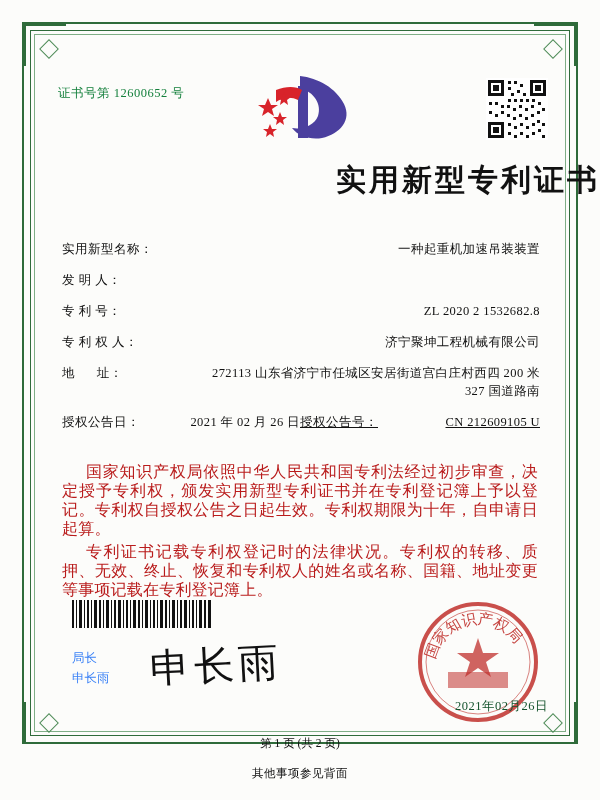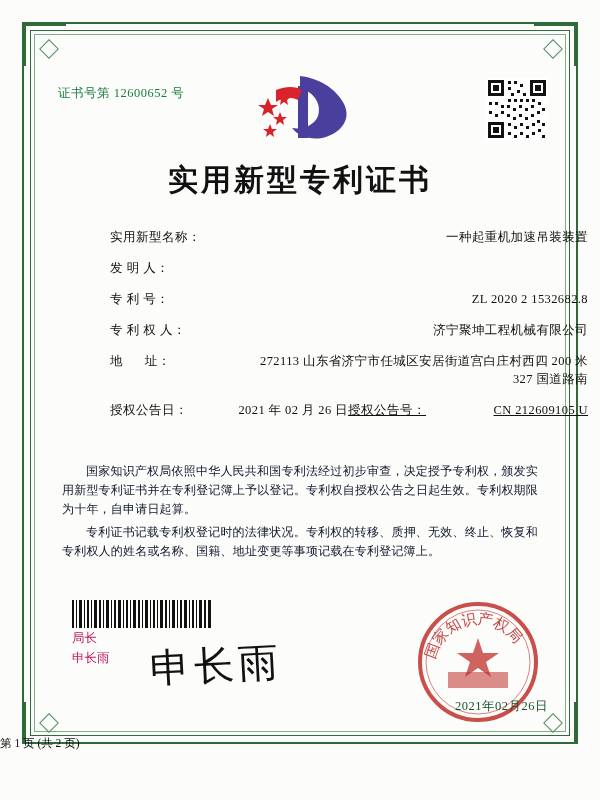--- a/index.html
+++ b/index.html
@@ -87,33 +87,32 @@
     right: 52px; top: 78px;
     width: 62px; height: 62px;
     background: #fff;
   }
   .qr svg { display: block; }
 
   .main-title {
     position: absolute;
     left: 0; top: 160px;
     width: 600px;
-    text-align: center;
+    text-align: right;
     font-size: 30px;
     font-weight: bold;
     letter-spacing: 3px;
     color: #111;
     font-family: "DejaVu Serif", "Liberation Serif", serif;
   }
 
   .fields {
     position: absolute;
-    left: 62px; top: 228px;
+    left: 62px; top: 240px;
     width: 478px;
-    margin-left: 48px;
   }
   .field-row {
     display: flex;
     align-items: flex-start;
     margin-bottom: 13px;
     font-size: 12.5px;
     line-height: 18px;
     color: #111;
   }
   .field-label {
@@ -134,44 +133,44 @@
     display: flex;
     width: 100%;
   }
   .inline-pair .left { flex: 0 0 238px; display: flex; }
   .inline-pair .right { flex: 1 1 auto; display: flex; text-decoration: underline; }
 
   .body-text {
     position: absolute;
     left: 62px; top: 462px;
     width: 476px;
-    font-size: 12px;
+    font-size: 16px;
     line-height: 19px;
     text-align: justify;
-    color: #0f172a;
+    color: #b91c1c;
     letter-spacing: 0.2px;
   }
   .body-text p {
     margin: 0 0 4px 0;
     text-indent: 24px;
   }
 
   .barcode {
     position: absolute;
     left: 72px; top: 600px;
     width: 140px; height: 28px;
   }
   .barcode svg { display: block; }
 
   .sign-block {
     position: absolute;
-    left: 72px; top: 628px;
+    left: 72px; top: 648px;
     font-size: 12.5px;
     line-height: 20px;
-    color: #be185d;
+    color: #3b82f6;
   }
   .signature {
     position: absolute;
     left: 150px; top: 638px;
     font-size: 40px;
     font-family: "Liberation Serif", serif;
     color: #111;
     transform: rotate(-3deg);
     letter-spacing: 4px;
     white-space: nowrap;
@@ -188,20 +187,21 @@
     right: 52px; top: 698px;
     font-size: 12.5px;
     color: #14532d;
     letter-spacing: 0.5px;
   }
 
   .page-no {
     position: absolute;
     left: 0; top: 736px;
     width: 600px;
+    text-align: center;
     font-size: 11.5px;
     color: #111;
   }
   .footer-note {
     position: absolute;
     left: 0; top: 766px;
     width: 600px;
     text-align: center;
     font-size: 11.5px;
     color: #111;
@@ -414,14 +414,15 @@
       <text font-size="15" fill="#c0302c" opacity="0.9" font-family="'DejaVu Serif', serif">
         <textPath href="#sealarc" startOffset="6%">国家知识产权局</textPath>
       </text>
       <rect x="34" y="74" width="60" height="16" fill="#c0302c" opacity="0.55"></rect>
     </svg>
   </div>
 
   <div class="seal-date">2021年02月26日</div>
 
   <div class="page-no">第 1 页 (共 2 页)</div>
+  <div class="footer-note">其他事项参见背面</div>
 
 </div>
 
 </body></html>

